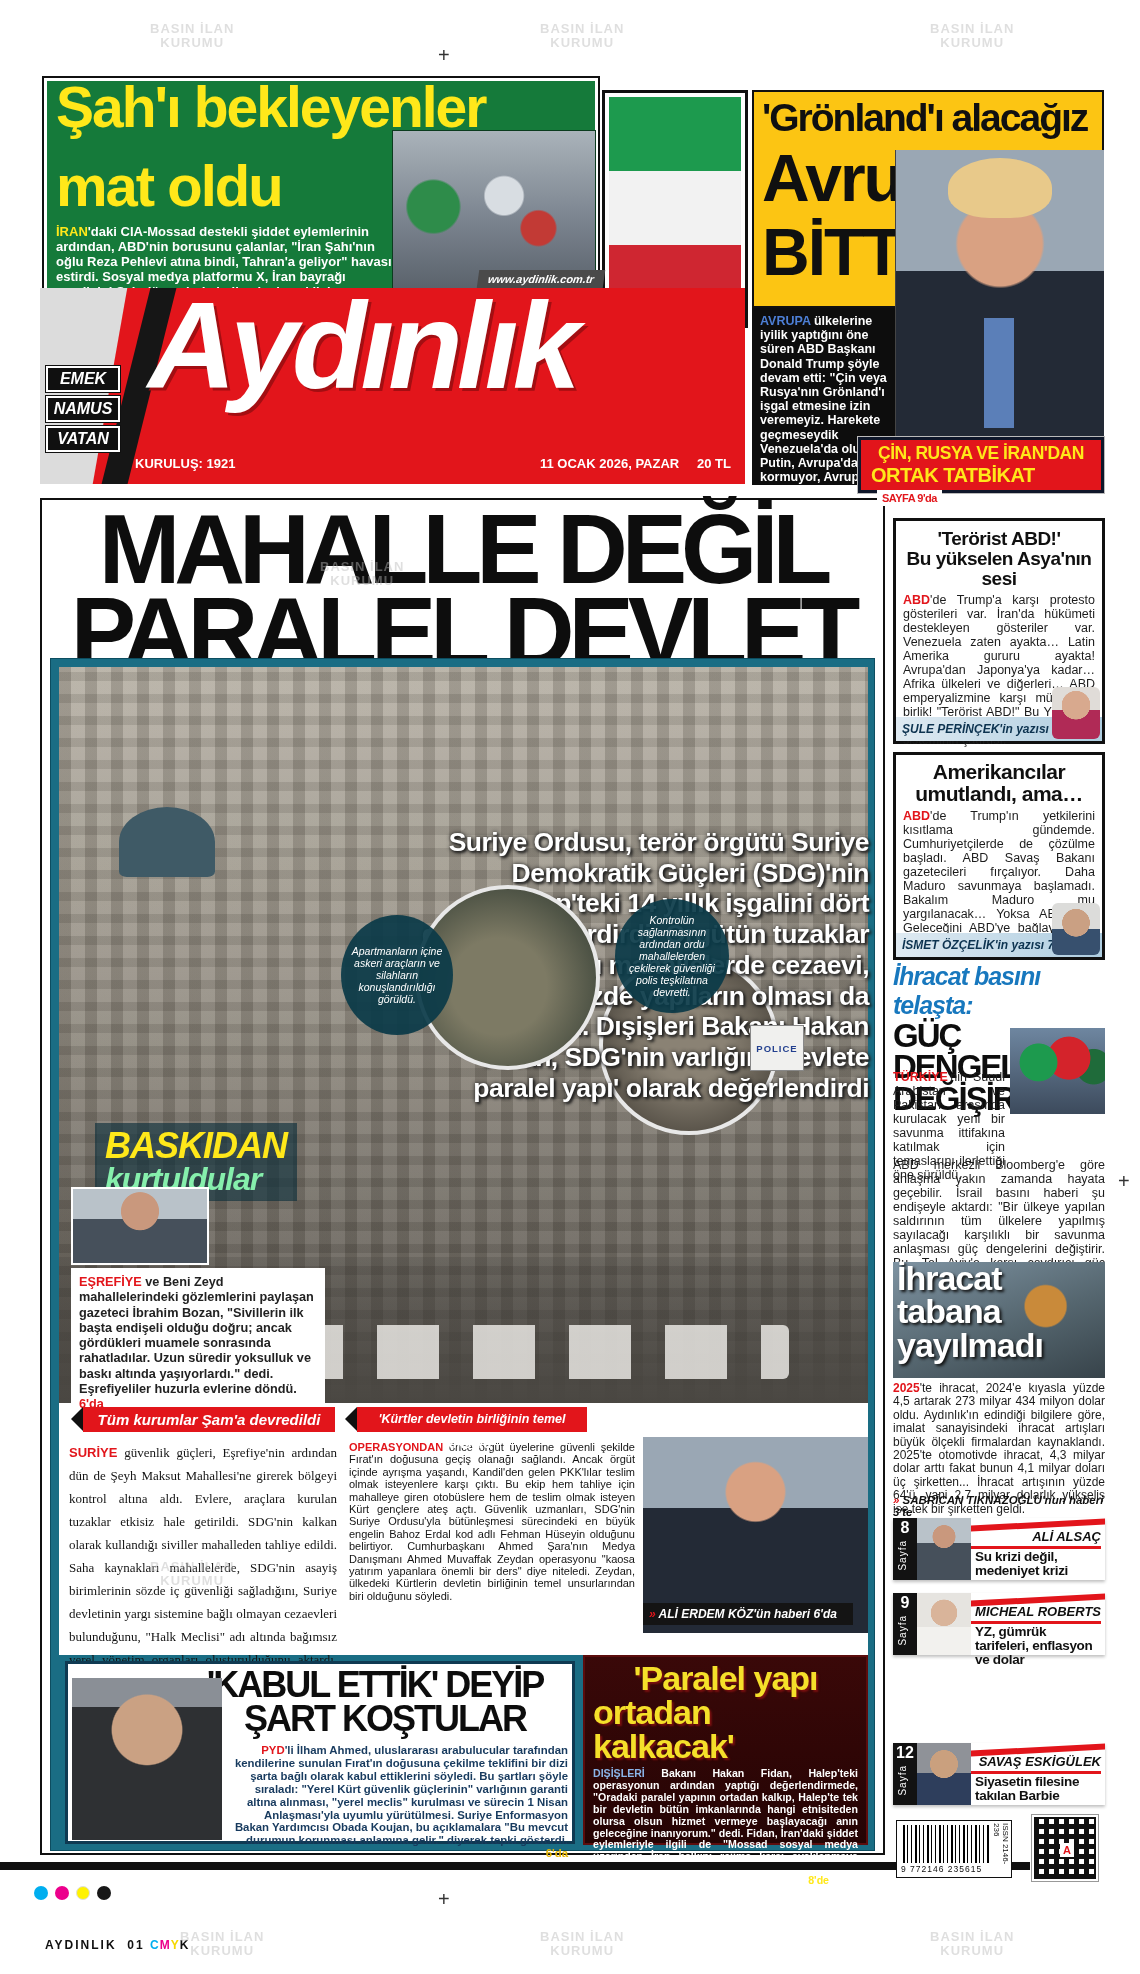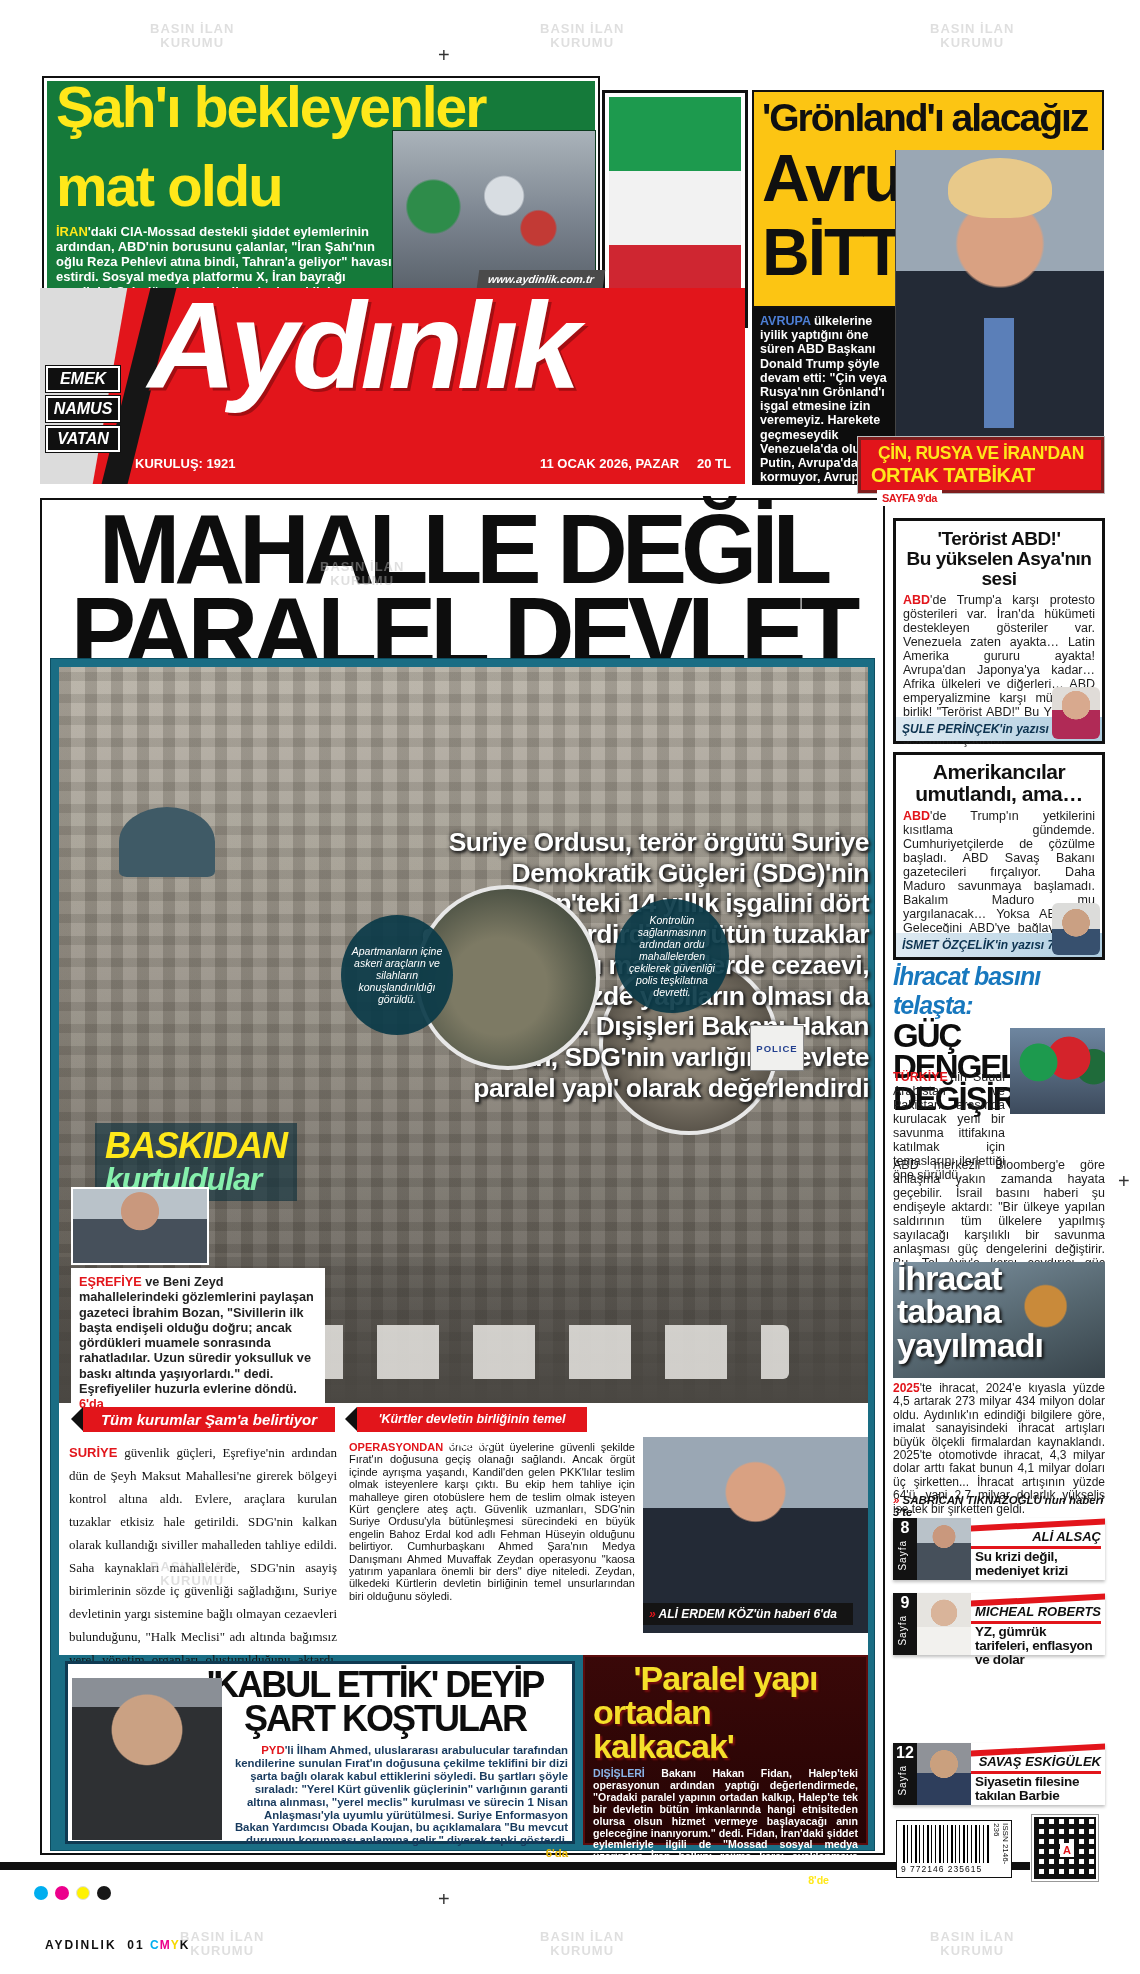--- a/index.html
+++ b/index.html
@@ -110,21 +110,21 @@
       <span style="color:#4d7fd6;" data-name="lead-word">AVRUPA</span><span> ülkelerine iyilik yaptığını öne süren ABD Başkanı Donald Trump şöyle devam etti: "Çin veya Rusya'nın Grönland'ı işgal etmesine izin veremeyiz. Harekete geçmeseydik Venezuela'da olurlardı. Putin, Avrupa'dan kormuyor, Avrupa'dan korkacak bir şey de yok. Avrupa'nın dönemi bitti."</span>
       <span class="ref-yellow" data-name="page-ref">9'da</span>
     </div>
   </div>
 
   <div class="abs ph-suit" style="left:895px;top:150px;width:209px;height:335px;z-index:3;border-left:1px solid #444;" data-name="photo-donald-trump">
     <div class="abs" style="left:52px;top:8px;width:104px;height:60px;border-radius:50% 50% 40% 40%;background:#e8c98a;" data-name="trump-hair"></div>
     <div class="abs" style="left:88px;top:168px;width:30px;height:110px;background:#5b7fb8;" data-name="trump-tie"></div>
   </div>
 
-  <div class="abs" style="left:858px;top:437px;width:246px;height:56px;background:#e2151b;border:3px solid #7f1d1d;box-shadow:0 0 0 1px #bbb;z-index:4;" data-name="banner-ortak-tatbikat">
+  <div class="abs" style="left:858px;top:437px;width:246px;height:56px;background:#e2151b;border:3px solid #0f172a;box-shadow:0 0 0 1px #bbb;z-index:4;" data-name="banner-ortak-tatbikat">
     <div style="color:#ffe81a;font-weight:bold;font-size:17.5px;text-align:center;letter-spacing:-.5px;margin-top:3px;" class="cond" data-name="banner-line1">ÇİN, RUSYA VE İRAN'DAN</div>
     <div style="color:#ffe81a;font-weight:bold;font-size:20px;text-align:left;padding-left:10px;letter-spacing:-.5px;" class="cond" data-name="banner-line2"><span>ORTAK TATBİKAT</span>
       <span style="display:inline-block;background:#fff;color:#e2151b;font-size:11px;font-weight:bold;padding:2px 5px;vertical-align:3px;margin-left:6px;" data-name="banner-page-ref">SAYFA 9'da</span>
     </div>
   </div>
 
   <div class="abs" style="left:478px;top:270px;width:126px;height:18px;background:#4a4a4a;color:#fff;font-size:11px;font-weight:bold;font-style:italic;text-align:center;line-height:18px;z-index:3;transform:skewX(-8deg);" data-name="masthead-website">www.aydinlik.com.tr</div>
 
   <div class="abs" style="left:40px;top:288px;width:705px;height:196px;background:#dcdcdc;overflow:hidden;z-index:2;" data-name="masthead">
     <div class="abs" style="left:70px;top:-10px;width:700px;height:216px;background:#e2151b;transform:skewX(-10deg);" data-name="masthead-red-panel"></div>
@@ -170,21 +170,21 @@
       <div class="abs ph" style="left:364px;top:226px;width:185px;height:185px;border-radius:50%;border:4px solid #e8e8e8;z-index:6;background:radial-gradient(circle at 45% 55%,#7d7a64 0 35%,#4f5446 70%,#33372e 100%);" data-name="photo-circle-military-vehicles"></div>
       <div class="abs ph" style="left:548px;top:296px;width:180px;height:180px;border-radius:50%;border:4px solid #e8e8e8;z-index:5;background:radial-gradient(circle at 50% 50%,#8a8274 0 30%,#5c564c 70%,#3a362f 100%);" data-name="photo-circle-fighters"></div>
 
       <div class="circ-badge" style="left:290px;top:256px;width:112px;height:120px;" data-name="circle-caption-1">Apartmanların içine askeri araçların ve silahların konuşlandırıldığı görüldü.</div>
       <div class="circ-badge" style="left:564px;top:240px;width:114px;height:114px;" data-name="circle-caption-2">Kontrolün sağlanmasının ardından ordu mahallelerden çekilerek güvenliği polis teşkilatına devretti.</div>
 
       <div class="abs" style="left:699px;top:366px;width:54px;height:46px;background:#f0f0ee;border:1px solid #888;z-index:6;color:#23408f;font-weight:bold;font-size:9.5px;text-align:center;line-height:46px;letter-spacing:1px;" data-name="police-van">POLICE</div>
 
       <div class="abs" style="left:8px;top:744px;width:809px;height:252px;background:#fff;" data-name="main-text-area"></div>
 
-      <div class="red-label" style="left:32px;top:748px;width:252px;height:25px;font-size:15px;line-height:25px;" data-name="label-tum-kurumlar">Tüm kurumlar Şam'a belirtiyor</div>
+      <div class="red-label" style="left:32px;top:748px;width:252px;height:25px;font-size:15px;line-height:25px;" data-name="label-tum-kurumlar">Tüm kurumlar Şam'a devredildi</div>
       <div class="red-label" style="left:306px;top:748px;width:230px;height:25px;font-size:12.5px;line-height:25px;" data-name="label-kurtler">'Kürtler devletin birliğinin temel unsuru'</div>
 
       <div class="abs" style="left:18px;top:782px;width:268px;font-family:'Liberation Serif',serif;font-size:13px;line-height:23px;color:#141414;text-align:justify;z-index:6;" data-name="main-col1">
         <span class="lead-red" style="font-family:'Liberation Sans',sans-serif;font-weight:bold;" data-name="lead-word">SURİYE</span><span> güvenlik güçleri, Eşrefiye'nin ardından dün de Şeyh Maksut Mahallesi'ne girerek bölgeyi kontrol altına aldı. Evlere, araçlara kurulan tuzaklar etkisiz hale getirildi. SDG'nin kalkan olarak kullandığı siviller mahalleden tahliye edildi. Saha kaynakları mahallelerde, SDG'nin asayiş birimlerinin sözde iç güvenliği sağladığını, Suriye devletinin yargı sistemine bağlı olmayan cezaevleri bulunduğunu, "Halk Meclisi" adı altında bağımsız yerel yönetim organları oluşturulduğunu aktardı. Örgütün kullandığı devlet kurumları Şam'a devredildi.</span>
       </div>
       <div class="abs" style="left:298px;top:782px;width:286px;font-size:11px;line-height:12.4px;color:#141414;text-align:justify;z-index:6;" data-name="main-col2">
         <span class="lead-red" style="font-weight:bold;" data-name="lead-word">OPERASYONDAN</span><span> önce örgüt üyelerine güvenli şekilde Fırat'ın doğusuna geçiş olanağı sağlandı. Ancak örgüt içinde ayrışma yaşandı, Kandil'den gelen PKK'lılar teslim olmak isteyenlere karşı çıktı. Bu ekip hem tahliye için mahalleye giren otobüslere hem de teslim olmak isteyen Kürt gençlere ateş açtı. Güvenlik uzmanları, SDG'nin Suriye Ordusu'yla bütünleşmesi sürecindeki en büyük engelin Bahoz Erdal kod adlı Fehman Hüseyin olduğunu belirtiyor. Cumhurbaşkanı Ahmed Şara'nın Medya Danışmanı Ahmed Muvaffak Zeydan operasyonu "kaosa yatırım yapanlara önemli bir ders" diye niteledi. Zeydan, ülkedeki Kürtlerin devletin birliğinin temel unsurlarından biri olduğunu söyledi.</span>
       </div>
 
       <div class="abs ph-suit" style="left:592px;top:778px;width:225px;height:196px;z-index:6;" data-name="photo-hakan-fidan"></div>

